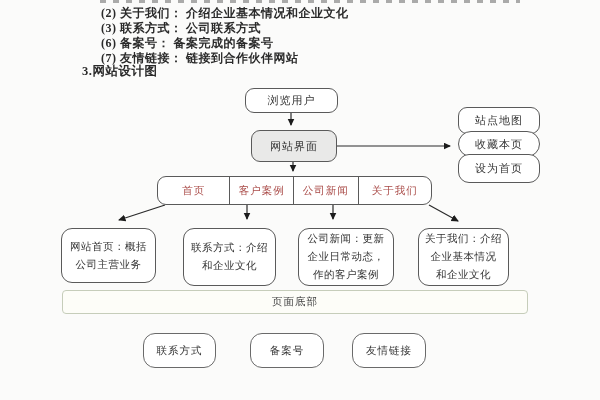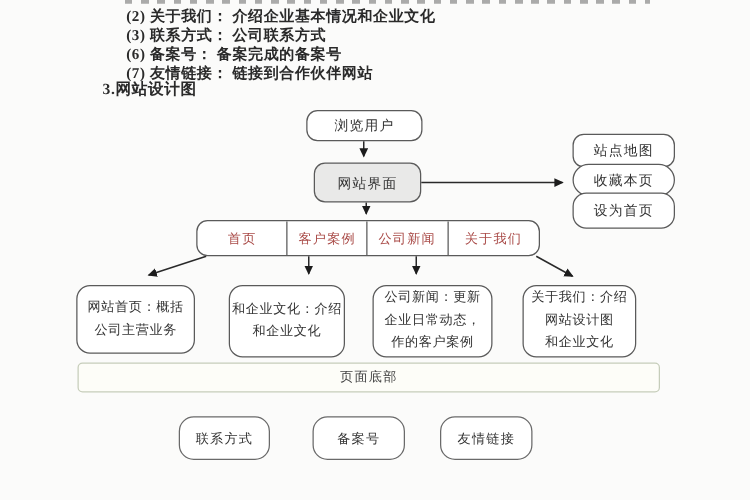--- a/index.html
+++ b/index.html
@@ -120,31 +120,31 @@
     <div class="nav-cell" style="width:64px">客户案例</div>
     <div class="nav-cell" style="width:65px">公司新闻</div>
     <div class="nav-cell" style="width:74px">关于我们</div>
   </div>
 
   <div class="desc" style="left:61px;top:228px;width:95px;height:55px">
     <div>网站首页：概括</div>
     <div>公司主营业务</div>
   </div>
   <div class="desc" style="left:183px;top:228px;width:93px;height:58px">
-    <div>和企业文化：介绍</div>
+    <div>联系方式：介绍</div>
     <div>和企业文化</div>
   </div>
   <div class="desc" style="left:298px;top:228px;width:96px;height:58px">
     <div>公司新闻：更新</div>
     <div>企业日常动态，</div>
     <div>作的客户案例</div>
   </div>
   <div class="desc" style="left:418px;top:228px;width:91px;height:58px">
     <div>关于我们：介绍</div>
-    <div>网站设计图</div>
+    <div>企业基本情况</div>
     <div>和企业文化</div>
   </div>
 
   <div class="footer-bar">页面底部</div>
 
   <div class="bottom-box" style="left:143px;width:73px">联系方式</div>
   <div class="bottom-box" style="left:250px;width:74px">备案号</div>
   <div class="bottom-box" style="left:352px;width:74px">友情链接</div>
 
 </div>

